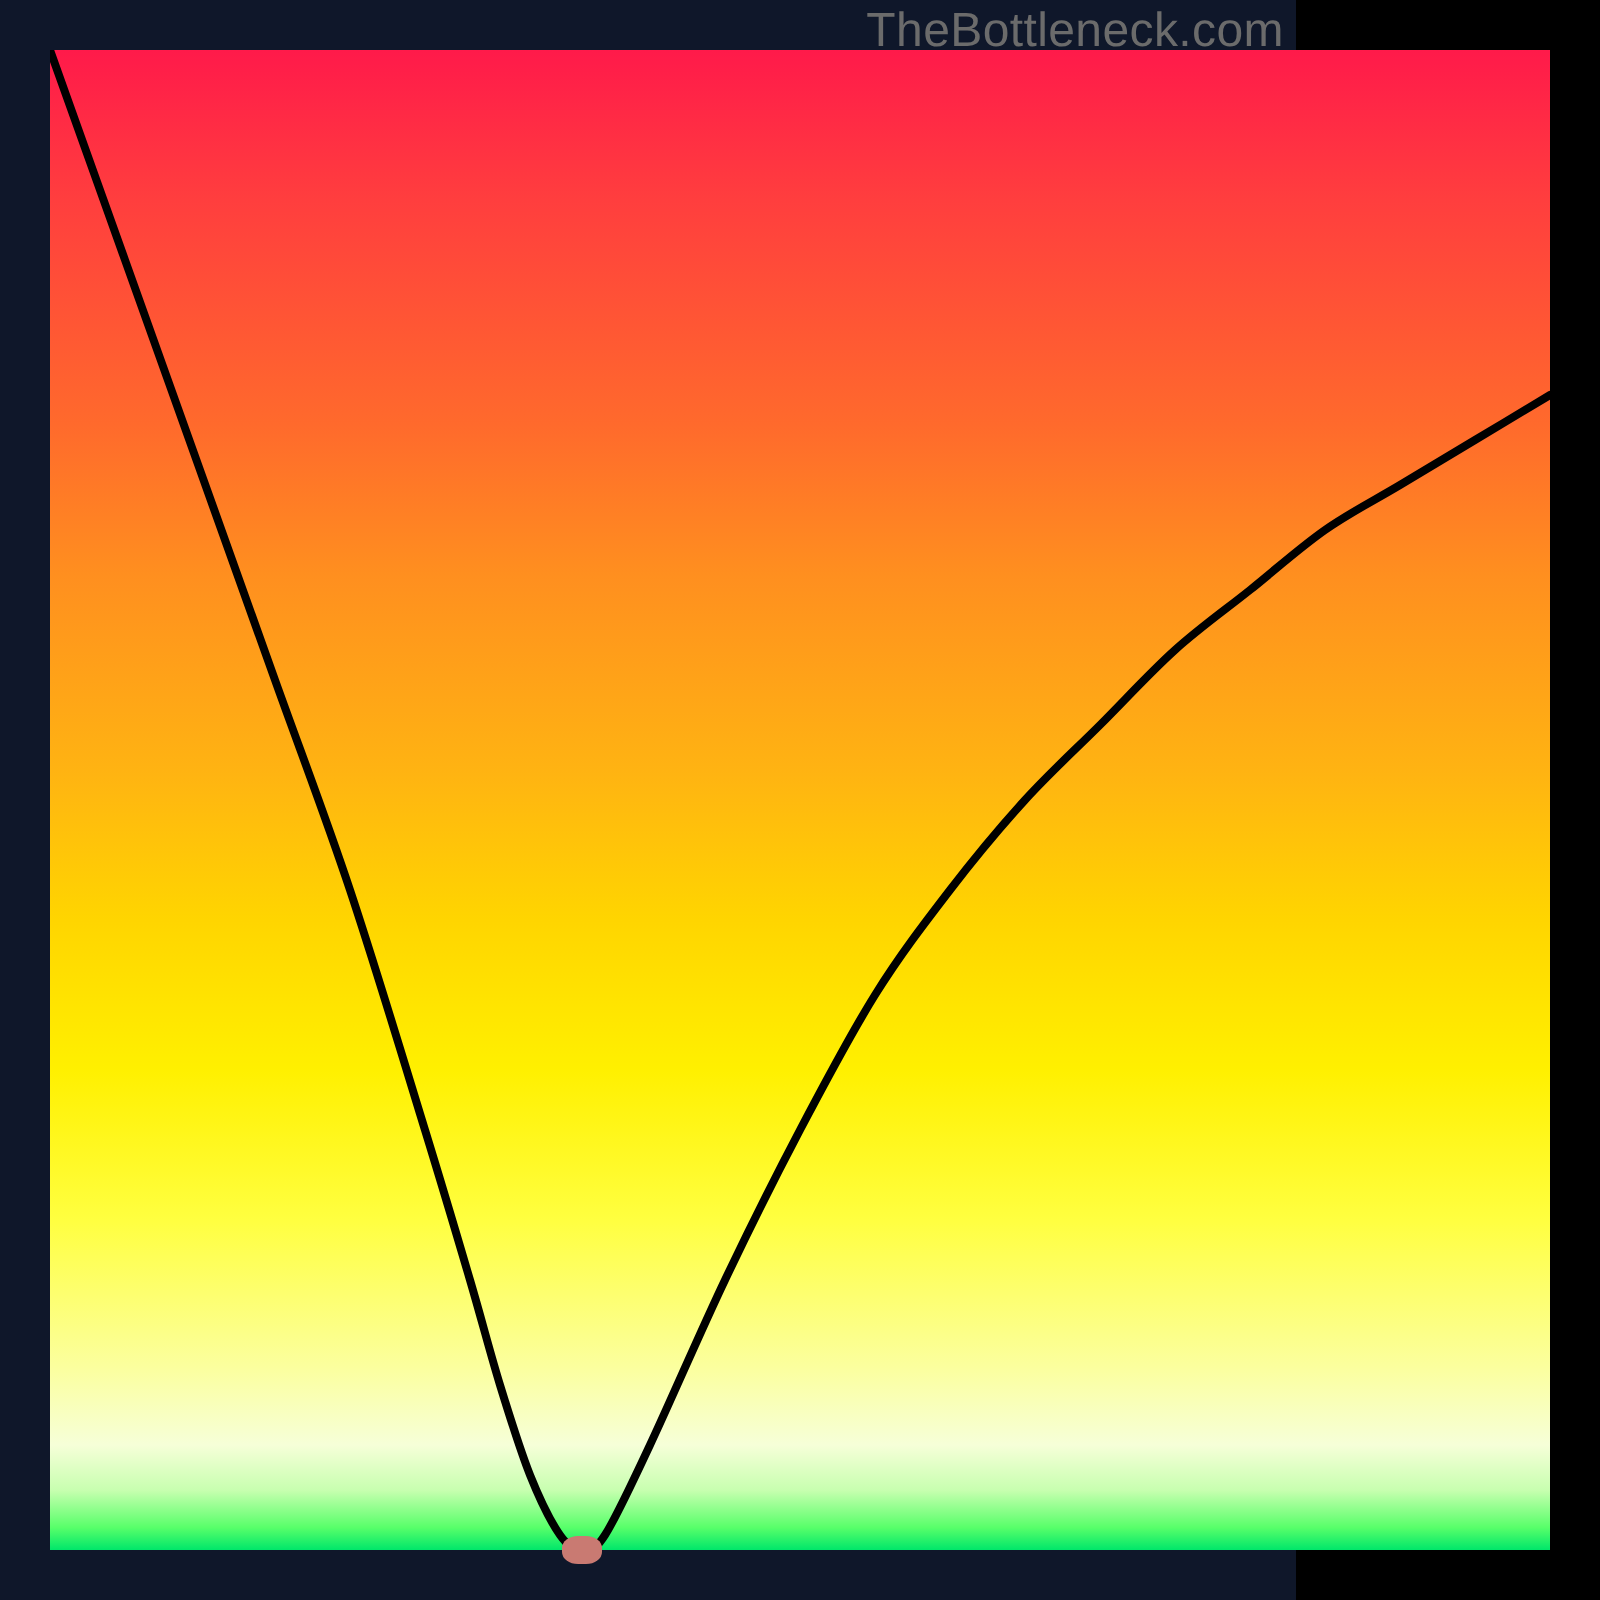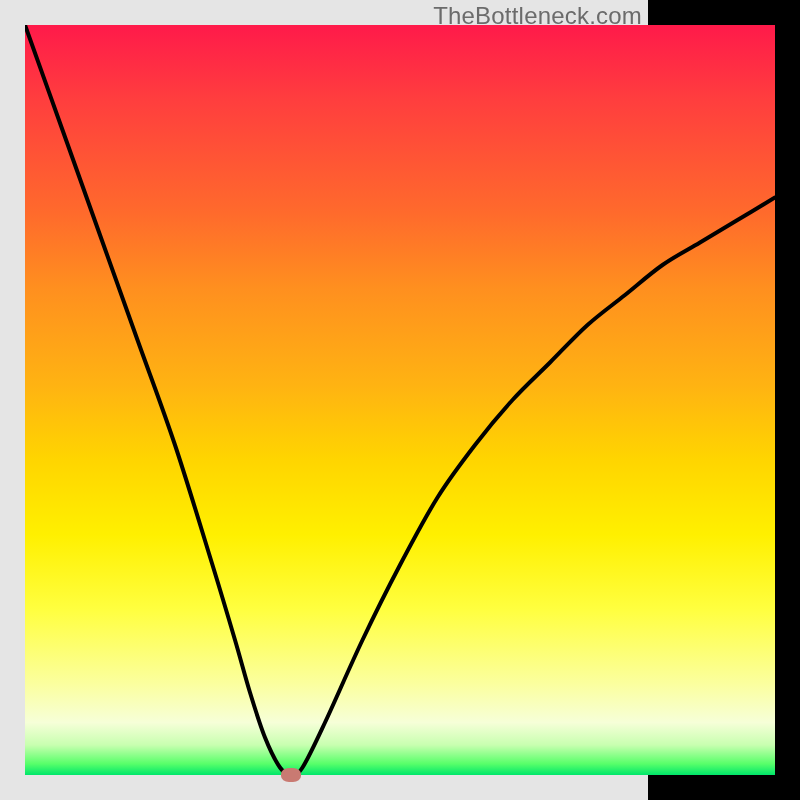--- a/index.html
+++ b/index.html
@@ -1,21 +1,21 @@
 <!DOCTYPE html>
 <html><head>
 <meta charset="utf-8">
 <style>
   * { margin: 0; padding: 0; box-sizing: border-box; }
   html, body { width: 800px; height: 800px; overflow: hidden; background: #000; }
   .frame {
     position: relative;
     width: 648px;
     height: 800px;
-    background: #e5e5e5;
+    background: #0f172a;
   }
   .plot-area {
     position: absolute;
     left: 25px;
     top: 25px;
     width: 750px;
     height: 750px;
     background: linear-gradient(to bottom,
       #ff1a4a 0%,
       #ff3e3e 10%,

